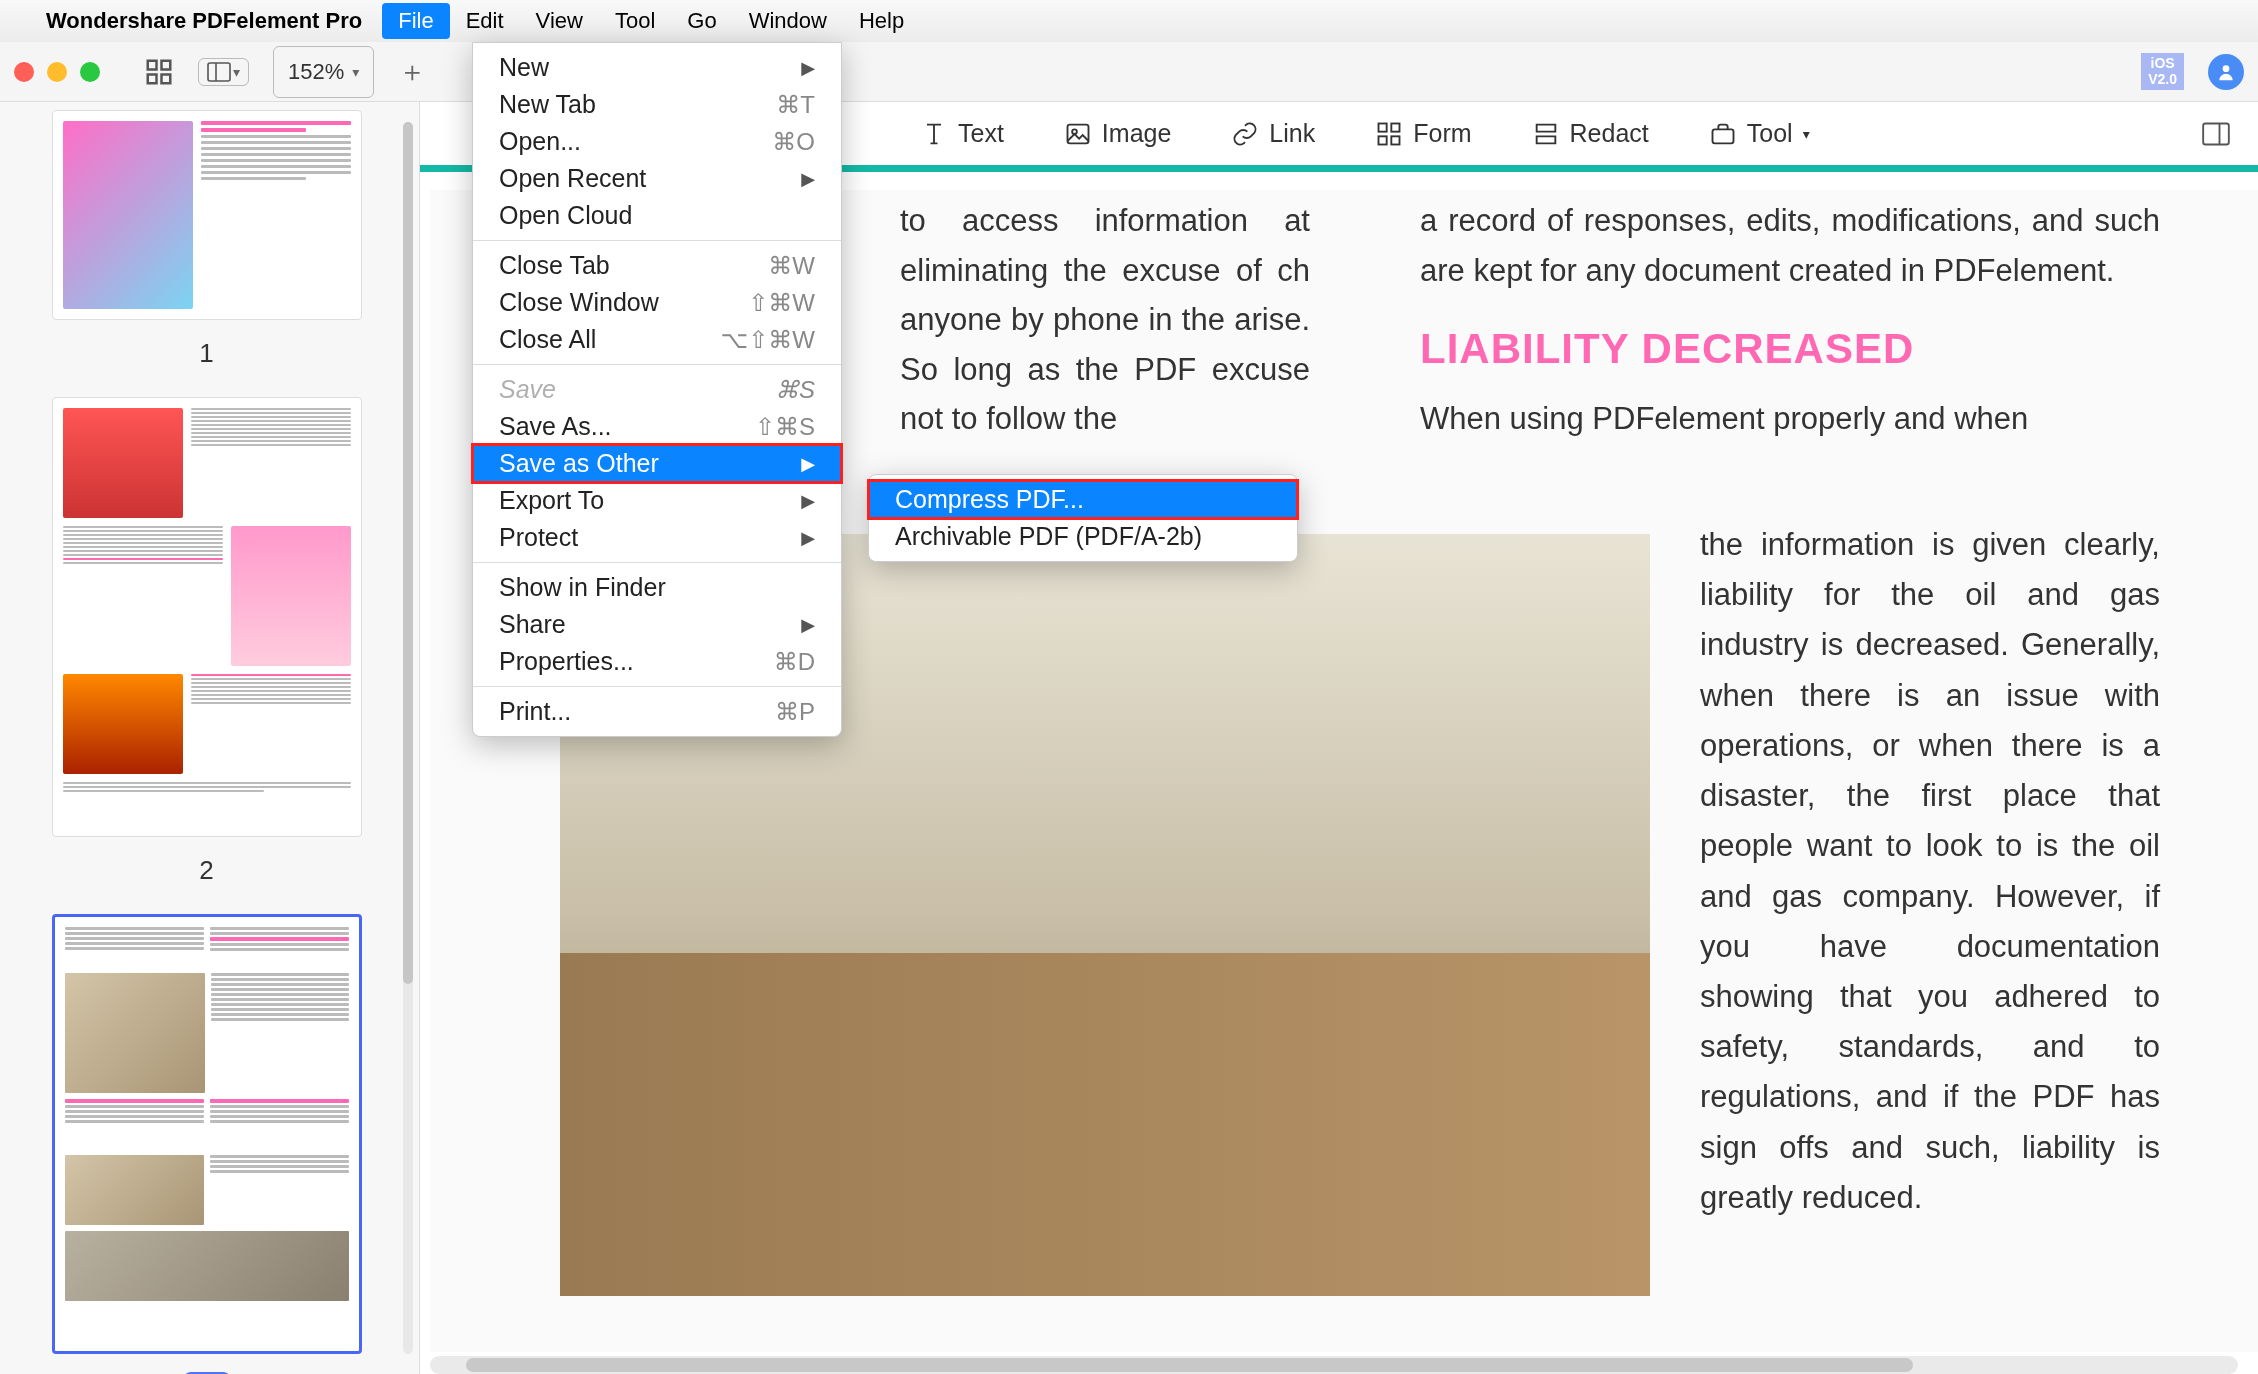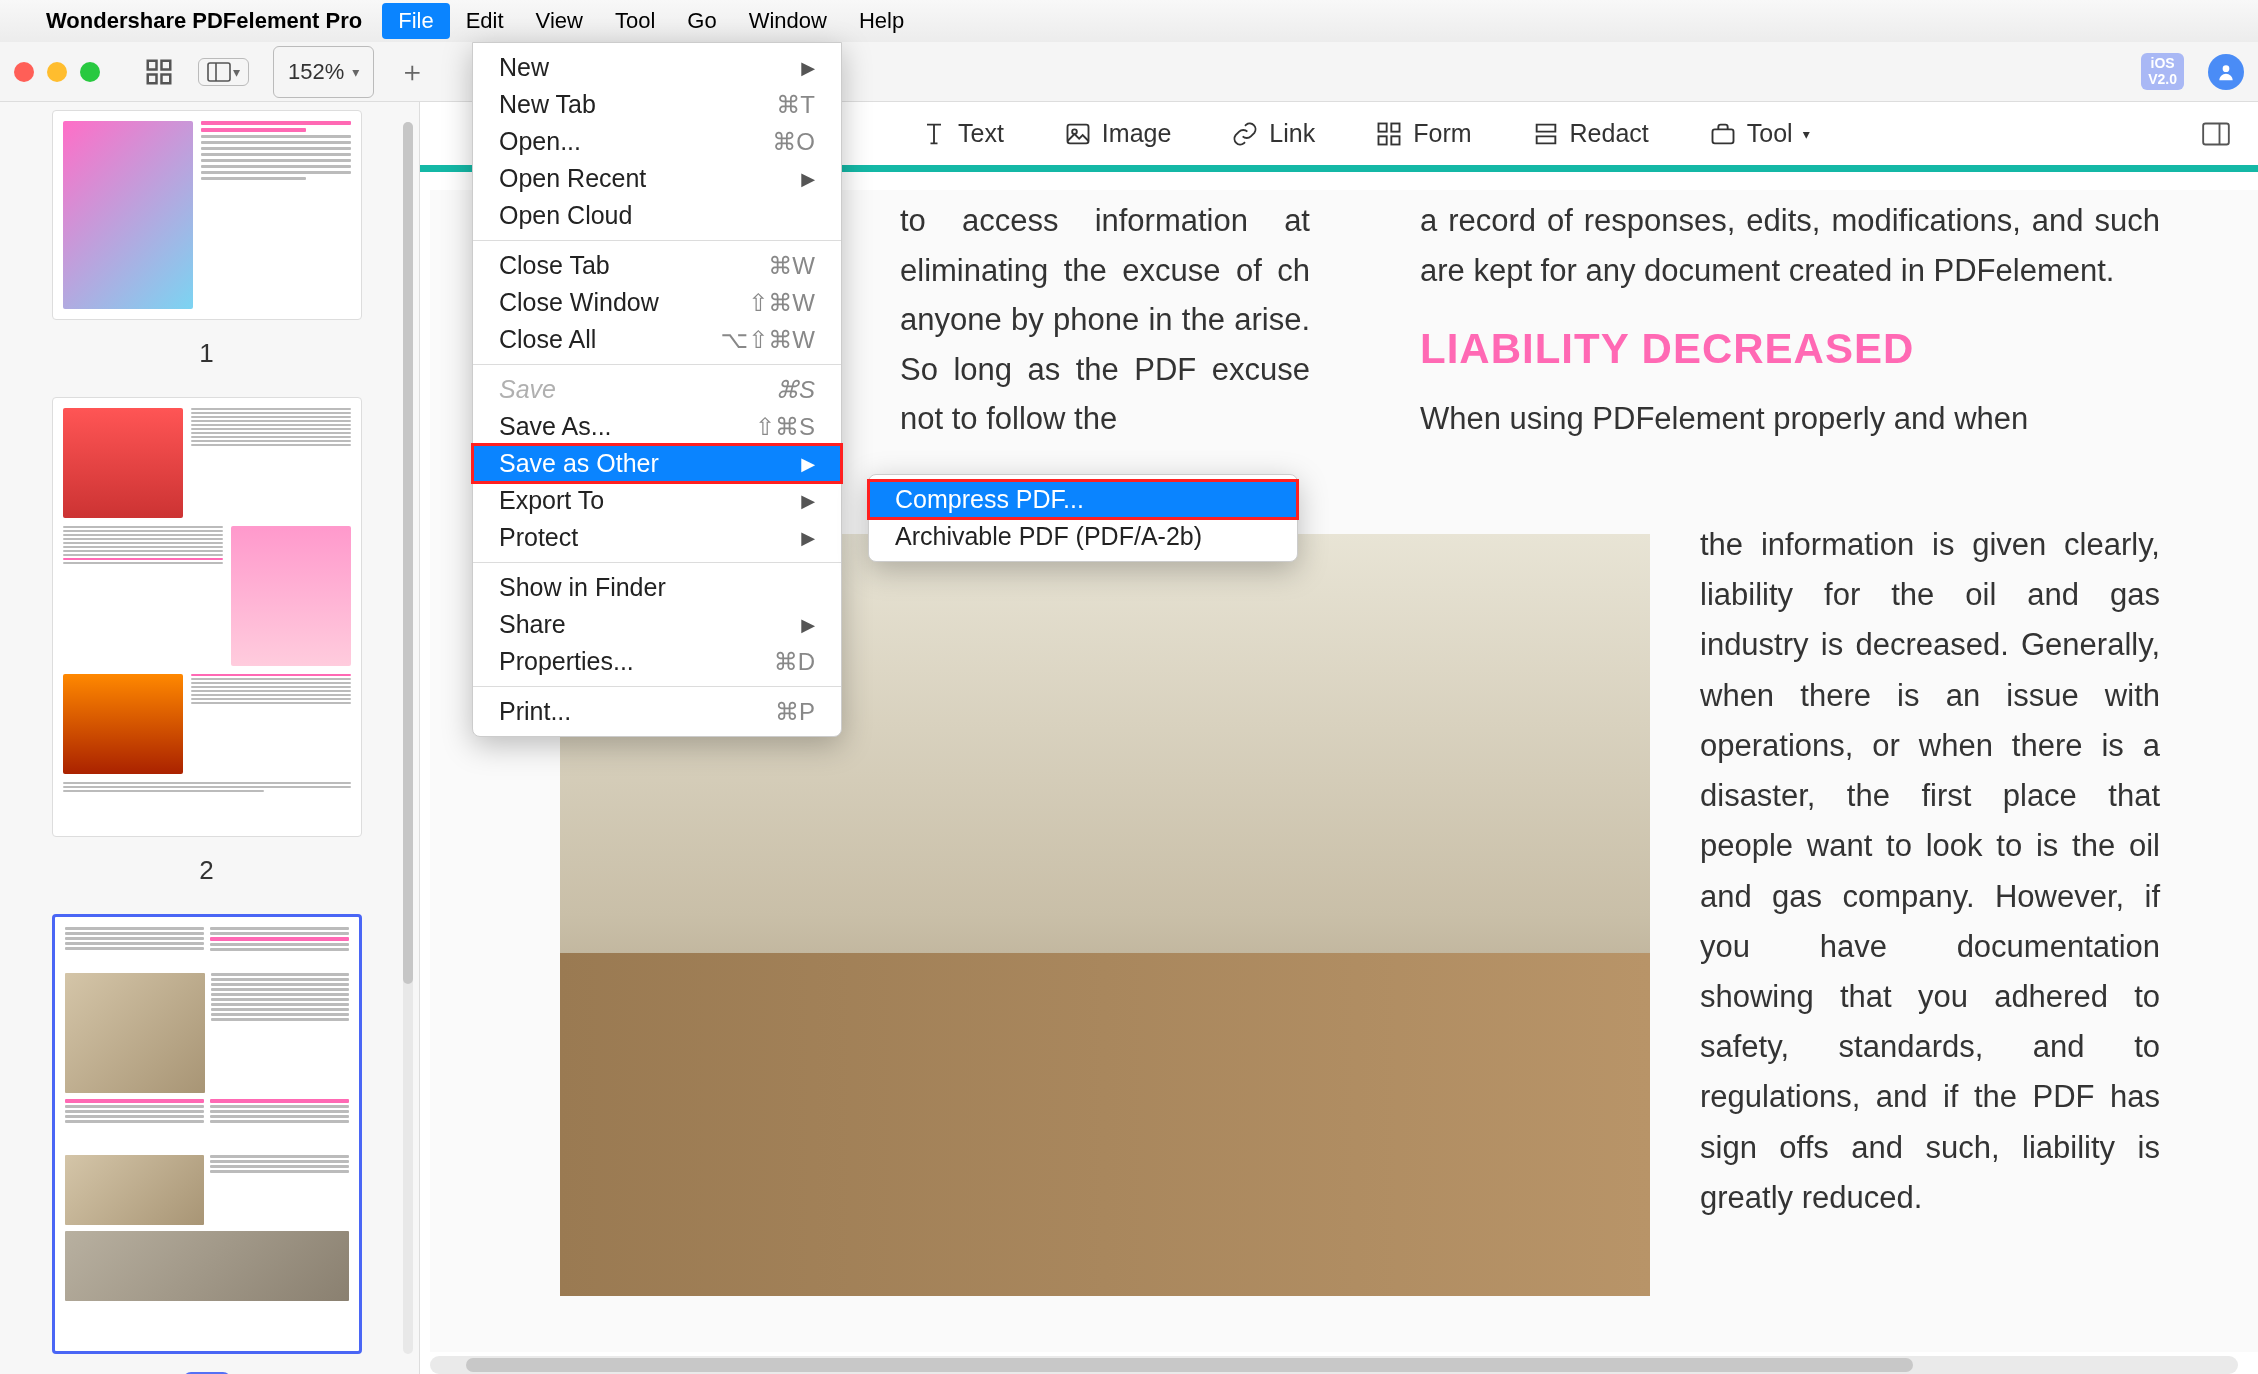--- a/index.html
+++ b/index.html
@@ -56,21 +56,21 @@
       border-radius: 6px;
       padding: 12px 14px;
       display: flex; align-items:center; gap:8px;
       font-size: 22px;
       color:#333;
     }
     .spacer { flex: 1; }
     .ios-badge {
       background: #a9b8f5;
       color: #fff;
-      border-radius: 6px;
+      border-radius: 0;
       padding: 3px 7px;
       font-size: 14px;
       font-weight: 700;
       line-height: 1.1;
       text-align:center;
     }
     .avatar {
       width: 36px; height: 36px; border-radius: 50%;
       background: #4a8cf6;
       display:flex; align-items:center; justify-content:center;

